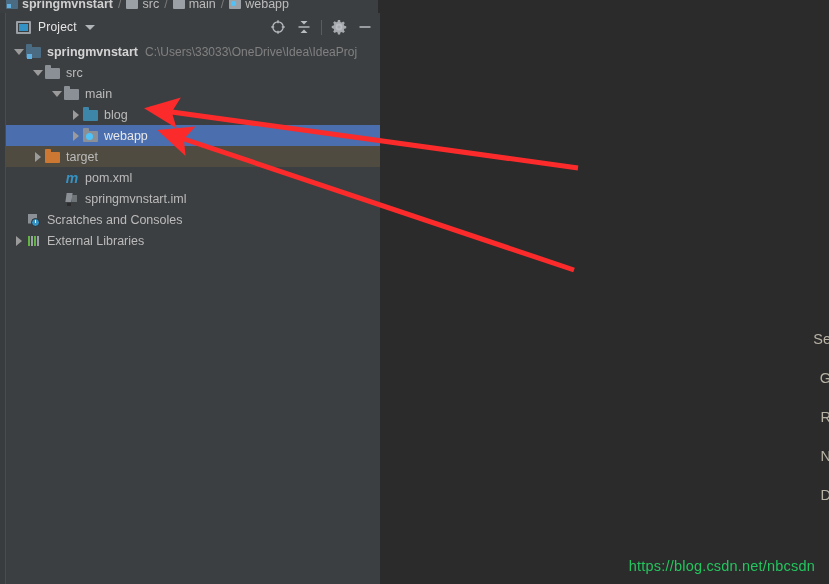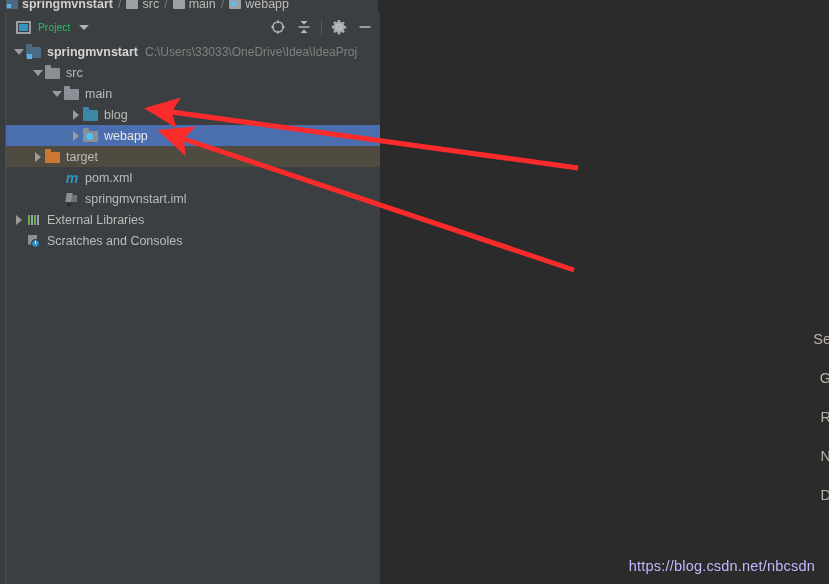--- a/index.html
+++ b/index.html
@@ -107,22 +107,22 @@
     position: relative;
     margin-right: 7px;
   }
   .tw-proj-icon:after {
     content: "";
     position: absolute;
     left: 1px; top: 1px; right: 1px; bottom: 1px;
     background: #3592c4;
   }
   .tw-title {
-    font-size: 10px;
-    color: #22c55e;
+    font-size: 12px;
+    color: #e5e5e5;
     letter-spacing: .2px;
   }
   .tw-caret {
     margin-left: 8px;
     width: 0; height: 0;
     border-left: 5px solid transparent;
     border-right: 5px solid transparent;
     border-top: 5px solid #b0b5ba;
   }
   .tw-actions {
@@ -339,21 +339,21 @@
     color: #b9b3a6;
     white-space: nowrap;
     overflow: hidden;
   }
 
   
   .watermark {
     position: absolute;
     right: 14px; bottom: 10px;
     font-size: 14.5px;
-    color: #c4b5fd;
+    color: #22c55e;
     letter-spacing: .2px;
   }
 </style>
 </head>
 <body>
 
 <div class="editor-area"></div>
 
 <div class="breadcrumb-strip">
   <div class="breadcrumb-inner" id="breadcrumb-inner"><span class="bc-item bold"><span class="bc-ico mod"></span><span>springmvnstart</span></span><span class="bc-sep">/</span><span class="bc-item"><span class="bc-ico fold"></span><span>src</span></span><span class="bc-sep">/</span><span class="bc-item"><span class="bc-ico fold"></span><span>main</span></span><span class="bc-sep">/</span><span class="bc-item"><span class="bc-ico web"></span><span>webapp</span></span></div>
@@ -474,38 +474,38 @@
       <div class="row" style="padding-left: 44px; text-align: center;">
         <span class="twisty none"></span>
         <span class="ico iml">
           <span class="p1"></span>
           <span class="p2"></span>
           <span class="p3"></span>
         </span>
         <span class="lbl">springmvnstart.iml</span>
       </div>
       <div class="row" style="padding-left: 6px;">
+        <span class="twisty none"></span>
+        <span class="ico scratch">
+          <span class="pad"></span>
+          <span class="clock"></span>
+        </span>
+        <span class="lbl">Scratches and Consoles</span>
+      </div>
+      <div class="row" style="padding-left: 6px;">
         <span class="twisty closed">
           <i></i>
         </span>
         <span class="ico libs">
           <span class="bar b1"></span>
           <span class="bar b2"></span>
           <span class="bar b3"></span>
           <span class="bar b4"></span>
         </span>
         <span class="lbl">External Libraries</span>
-      </div>
-      <div class="row" style="padding-left: 6px;">
-        <span class="twisty none"></span>
-        <span class="ico scratch">
-          <span class="pad"></span>
-          <span class="clock"></span>
-        </span>
-        <span class="lbl">Scratches and Consoles</span>
       </div>
     </div>
 </div>
 
 <div id="side-text-layer">
     <div class="side-text" style="top: 331px; right: -2px;">Se</div>
     <div class="side-text" style="top: 370px; right: -2px;">G</div>
     <div class="side-text" style="top: 409px; right: -2px;">R</div>
     <div class="side-text" style="top: 448px; right: -2px;">N</div>
     <div class="side-text" style="top: 487px; right: -2px;">D</div>

